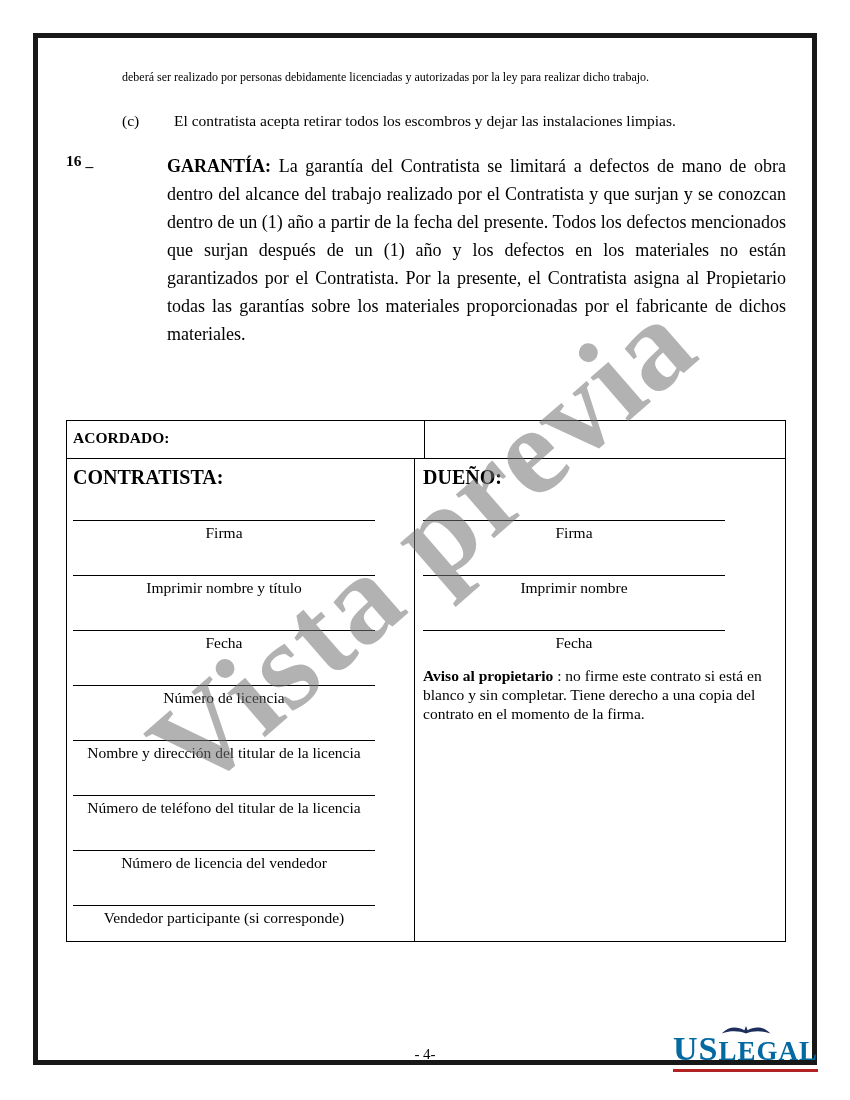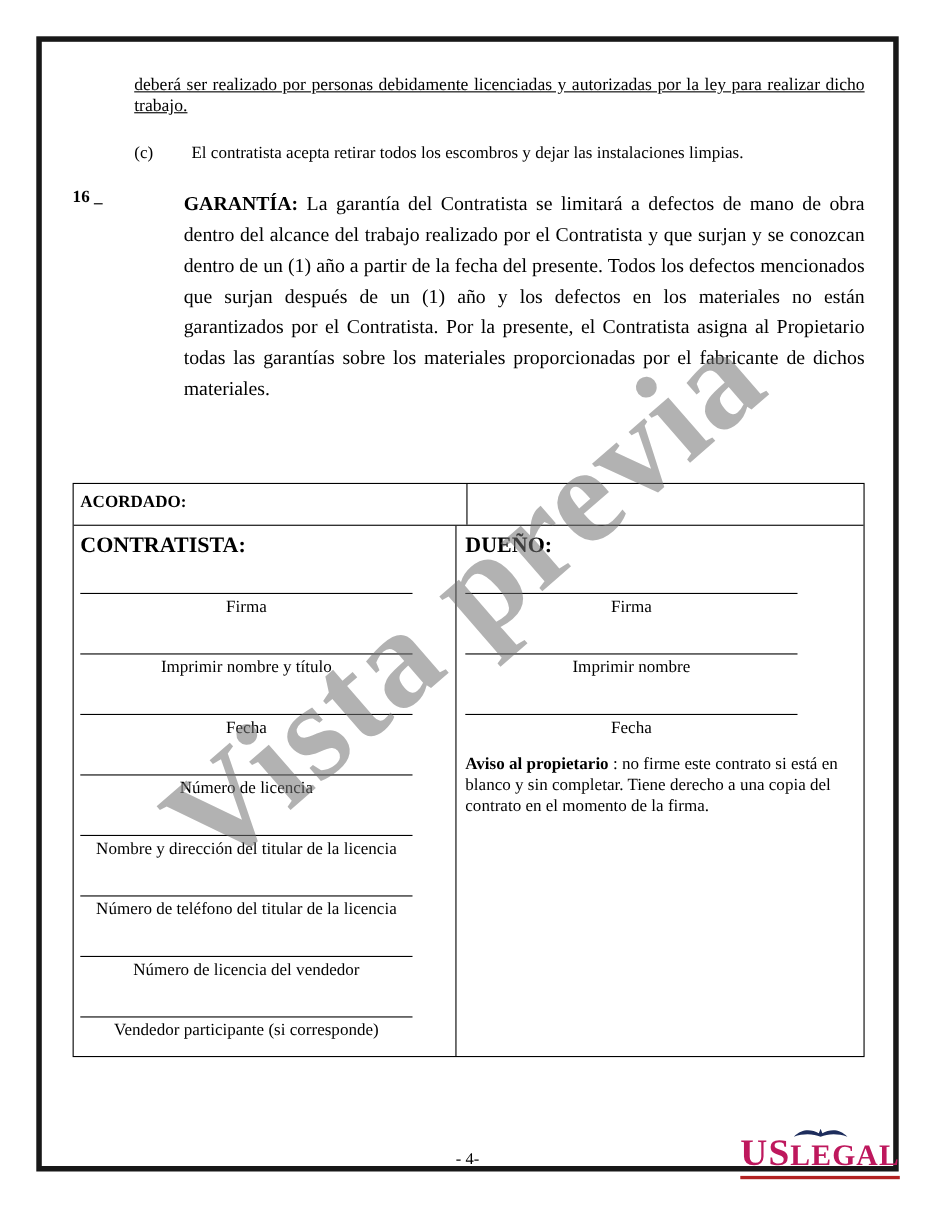--- a/index.html
+++ b/index.html
@@ -15,23 +15,22 @@
   .frame {
     position: absolute; left: 33px; top: 33px;
     width: 784px; height: 1032px;
     border: 5px solid #181818;
   }
   .content {
     position: absolute; left: 28px; right: 26px; top: 30px;
   }
   .para {
     margin: 0 0 0 56px;
-    font-size: 16px; line-height: 19px;
+    font-size: 12px; line-height: 19px;
     text-align: justify;
-    text-decoration: underline;
   }
   .item-c {
     margin: 24px 0 0 56px;
     font-size: 15.5px; line-height: 19px;
     display: flex;
   }
   .item-marker { width: 52px; flex: none; }
   .clause { display: flex; margin-top: 22px; gap: 45px; }
   .clause-num { width: 56px; flex: none; font-weight: bold; font-size: 15.5px; }
   .clause-body { font-size: 18px; line-height: 28px; text-align: justify; }
@@ -68,21 +67,21 @@
 
   .footer-pagenum {
     position: absolute; left: 0; right: 0; bottom: 37px;
     text-align: center; font-size: 15px; z-index: 10;
   }
   .logo {
     position: absolute; right: 32px; bottom: 28px;
     text-align: center; z-index: 60;
   }
   .eagle { display: block; margin: 0 auto -3px auto; }
-  .logo-line { font-weight: bold; color: #be185d; letter-spacing: 1px; line-height: 1; }
+  .logo-line { font-weight: bold; color: #0369a1; letter-spacing: 1px; line-height: 1; }
   .logo-us { font-size: 34px; }
   .logo-legal { font-size: 27px; }
   .logo-rule { height: 3px; background: #b22222; margin-top: 3px; }
 </style>
 </head>
 <body>
 
 <div class="frame">
   <div class="content">
 

